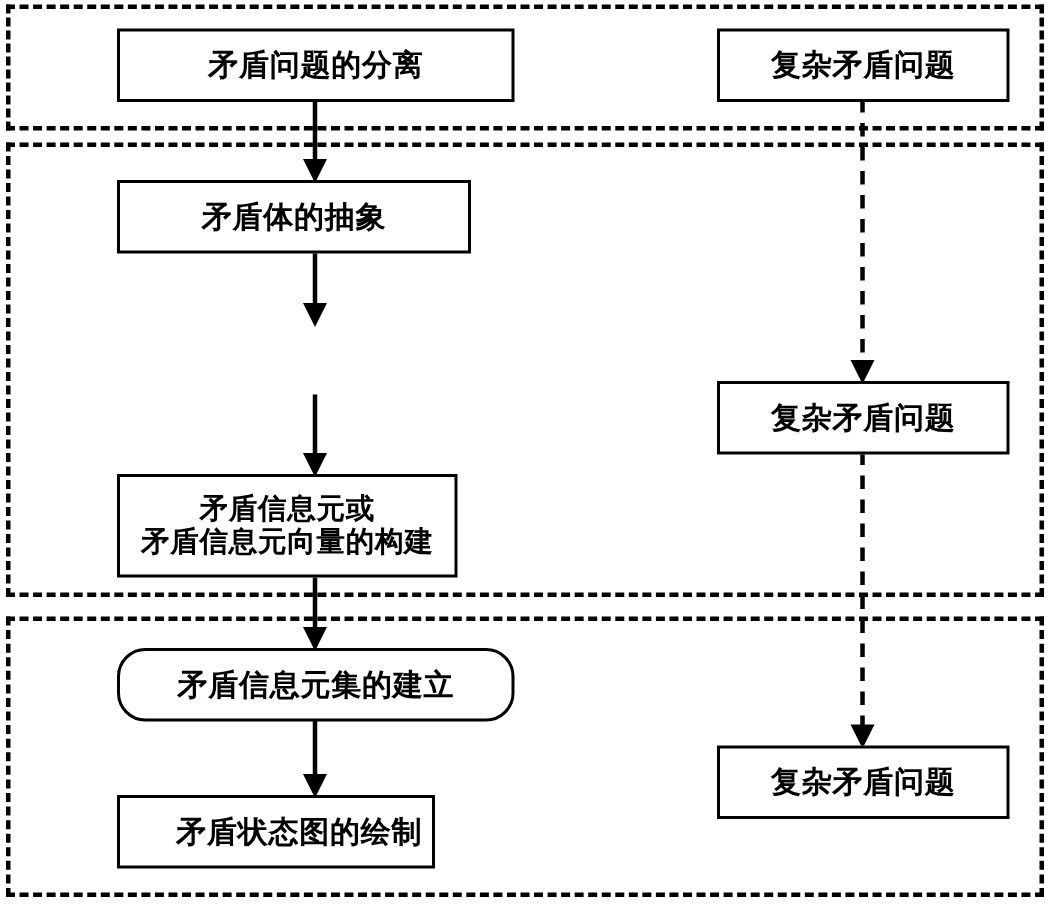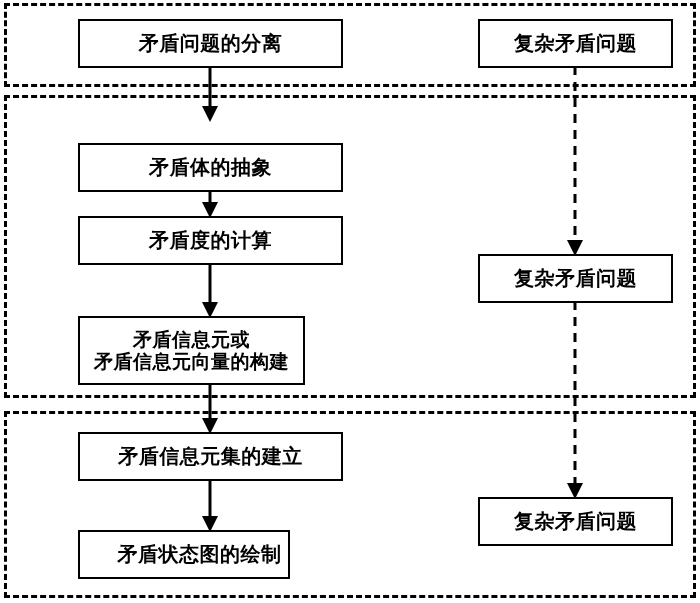--- a/index.html
+++ b/index.html
@@ -106,28 +106,27 @@
     <svg width="28" height="198" viewBox="0 0 28 198">
       <line x1="14" y1="0" x2="14" y2="186" stroke="#000" stroke-width="3" stroke-dasharray="9,7"></line>
       <polygon points="14,198 6,182 22,182" fill="#000"></polygon>
     </svg>
   </div>
 
   <div class="node" style="left:78px; top:19px; width:265px; height:49px;">矛盾问题的分离</div>
 
   <div class="node" style="left:478px; top:19px; width:195px; height:49px;">复杂矛盾问题</div>
 
-  <div class="node" style="left:78px; top:120px; width:265px; height:49px;margin-top:23px;">矛盾体的抽象</div>
+  <div class="node" style="left:78px; top:120px; width:236px; height:49px;">矛盾体的抽象</div>
 
-  <div class="node" style="left:78px; top:216px; width:265px; height:49px;">矛盾度的计算</div>
 
   <div class="node" style="left:478px; top:254px; width:195px; height:49px;">复杂矛盾问题</div>
 
   <div class="node" style="left:78px; top:316px; width:227px; height:69px; font-size:19px;">矛盾信息元或
 矛盾信息元向量的构建</div>
 
-  <div class="node" style="left:78px; top:432px; width:265px; height:49px;">矛盾信息元集的建立</div>
+  <div class="node" style="left:78px; top:432px; width:265px; height:49px;border-radius:19px;">矛盾信息元集的建立</div>
 
   <div class="node" style="left:478px; top:497px; width:195px; height:49px;">复杂矛盾问题</div>
 
   <div class="node" style="left:78px; top:530px; width:212px; height:49px;padding-left:31px;">矛盾状态图的绘制</div>
 
 </div>
 
 </body></html>

